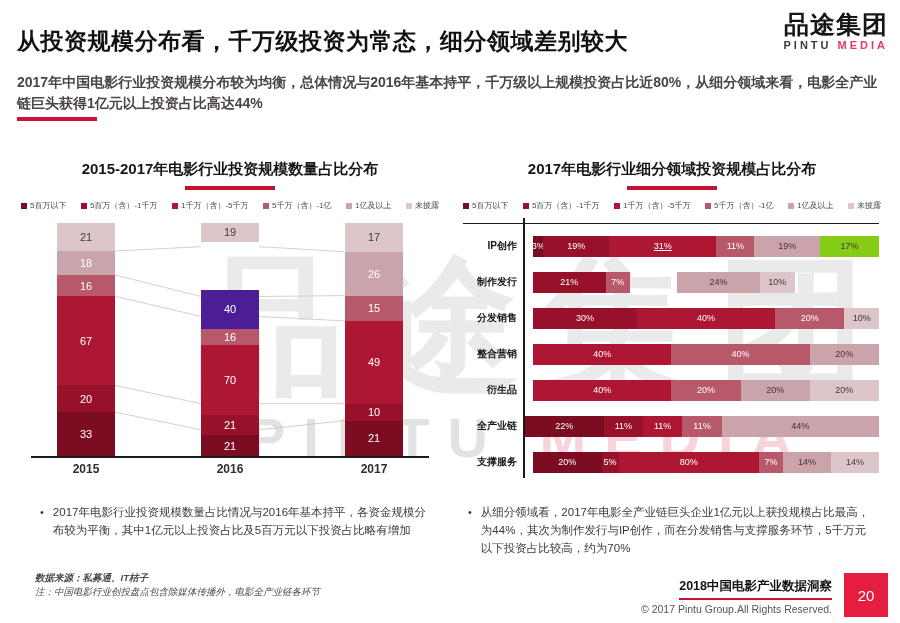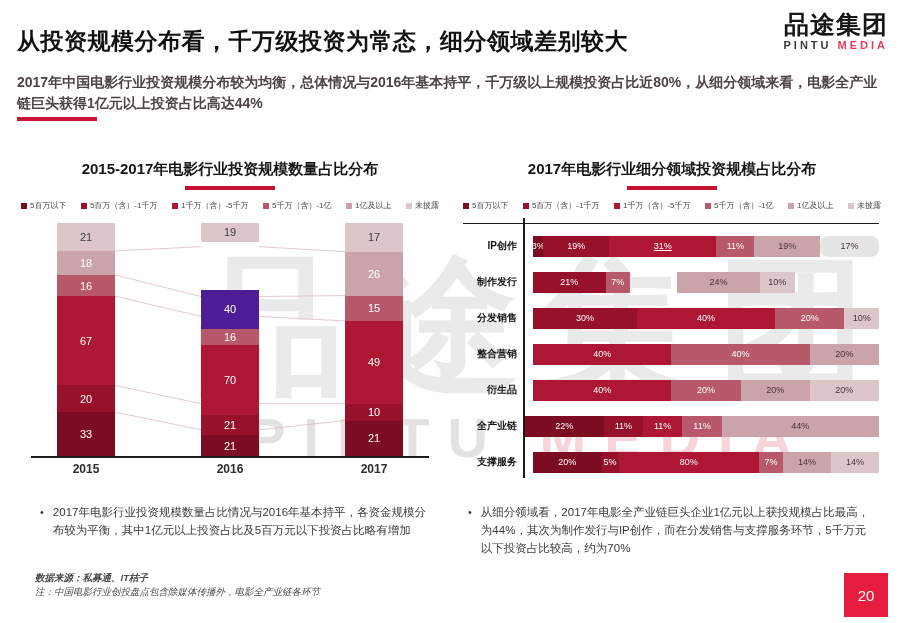--- a/index.html
+++ b/index.html
@@ -236,21 +236,21 @@
             </div>
             <div class="h-seg" style="width: 31%; background: rgb(173, 23, 51);">
               <span style="color: rgb(255, 255, 255); text-decoration: underline;">31%</span>
             </div>
             <div class="h-seg" style="width: 11%; background: rgb(183, 89, 107);">
               <span style="color: rgb(255, 255, 255);">11%</span>
             </div>
             <div class="h-seg" style="width: 19%; background: rgb(203, 163, 170);">
               <span style="color: rgb(70, 51, 56);">19%</span>
             </div>
-            <div class="h-seg" style="width: 17%; background: #e5e5e5; border-radius: 8px;">
+            <div class="h-seg" style="width: 17%; background: #84cc16;">
               <span style="color: rgb(70, 51, 56);">17%</span>
             </div>
           </div>
         </div>
         <div class="hrow">
           <div class="hrow-label">制作发行</div>
           <div class="hrow-track" style="margin-left: 8px;">
             <div class="h-seg" style="width: 21%; background: rgb(151, 17, 43);">
               <span style="color: rgb(255, 255, 255);">21%</span>
             </div>
@@ -365,17 +365,21 @@
   </div>
   <div class="bullet bullet-right">
     <span class="dot">•</span>
     <span>从细分领域看，2017年电影全产业链巨头企业1亿元以上获投规模占比最高，为44%，其次为制作发行与IP创作，而在分发销售与支撑服务环节，5千万元以下投资占比较高，约为70%</span>
   </div>
 
   <div class="footer-notes">
     <div class="src">数据来源：私募通、IT桔子</div>
     <div>注：中国电影行业创投盘点包含除媒体传播外，电影全产业链各环节</div>
   </div>
+  <div class="footer-right">
+    <span class="report-title">2018中国电影产业数据洞察</span>
+    <div class="copyright">© 2017 Pintu Group.All Rights Reserved.</div>
+  </div>
   <div class="page-box">
     <span>20</span>
   </div>
 
 </div>
 
 </body></html>

